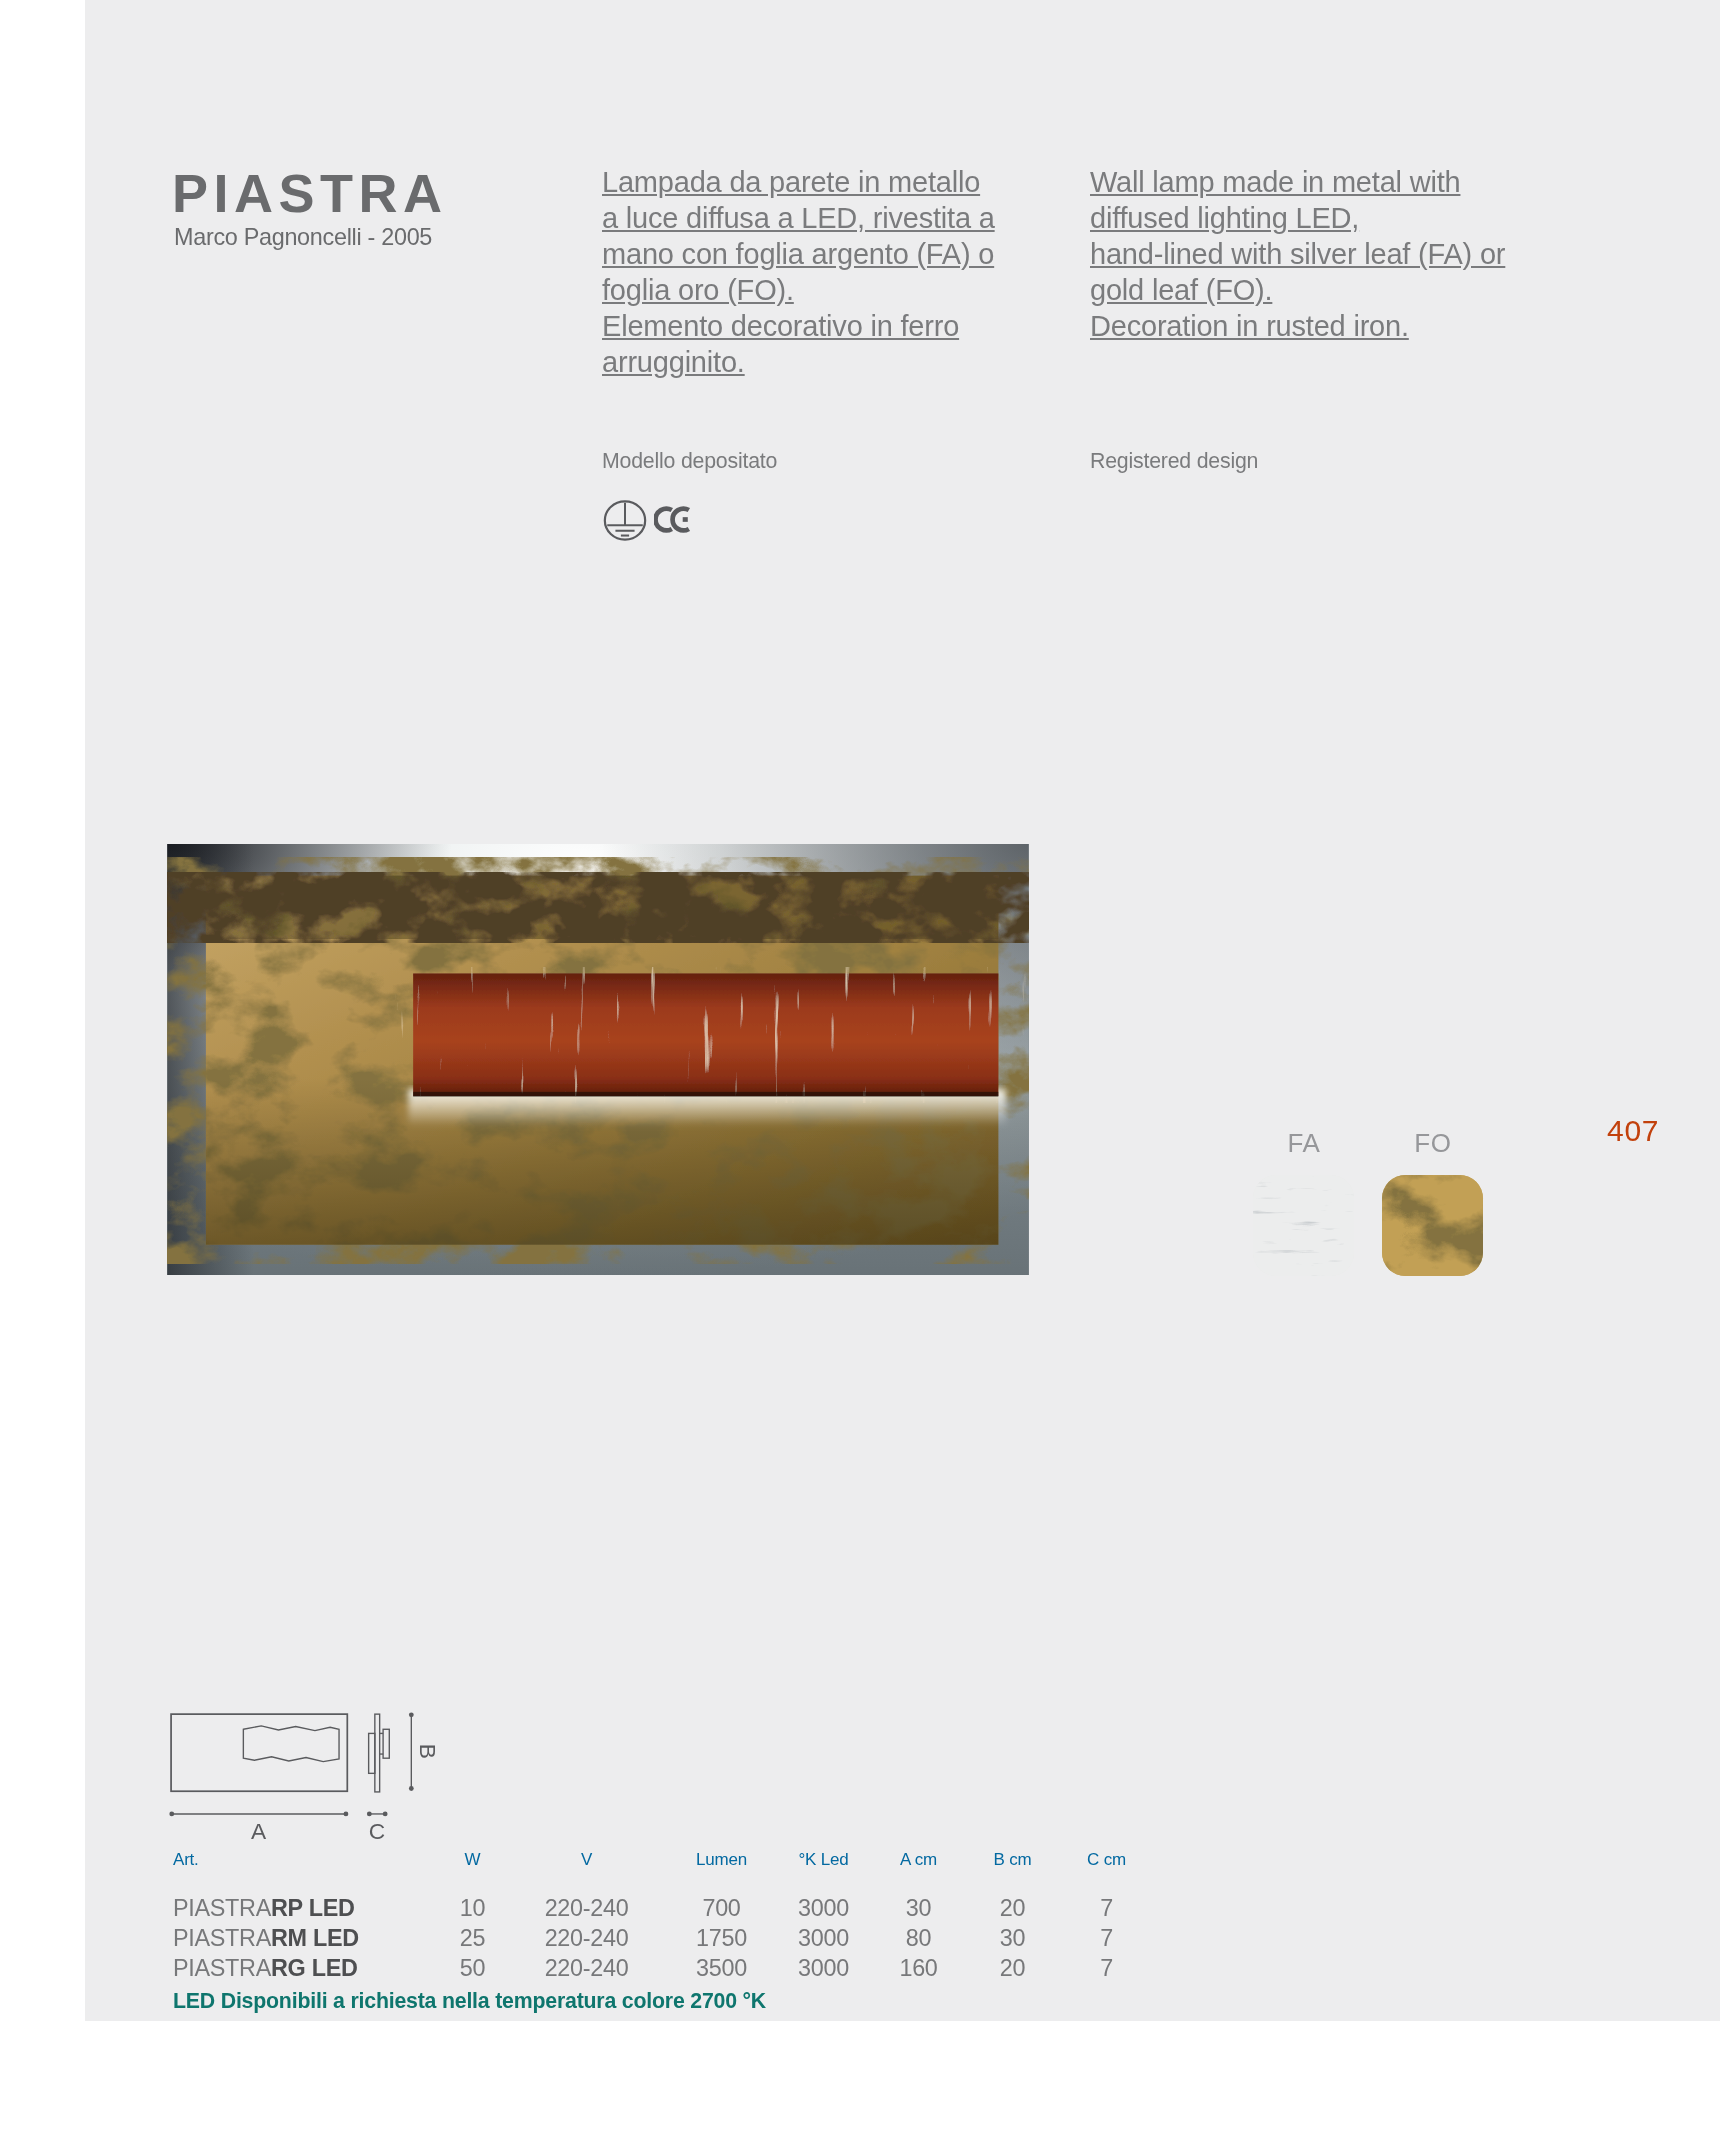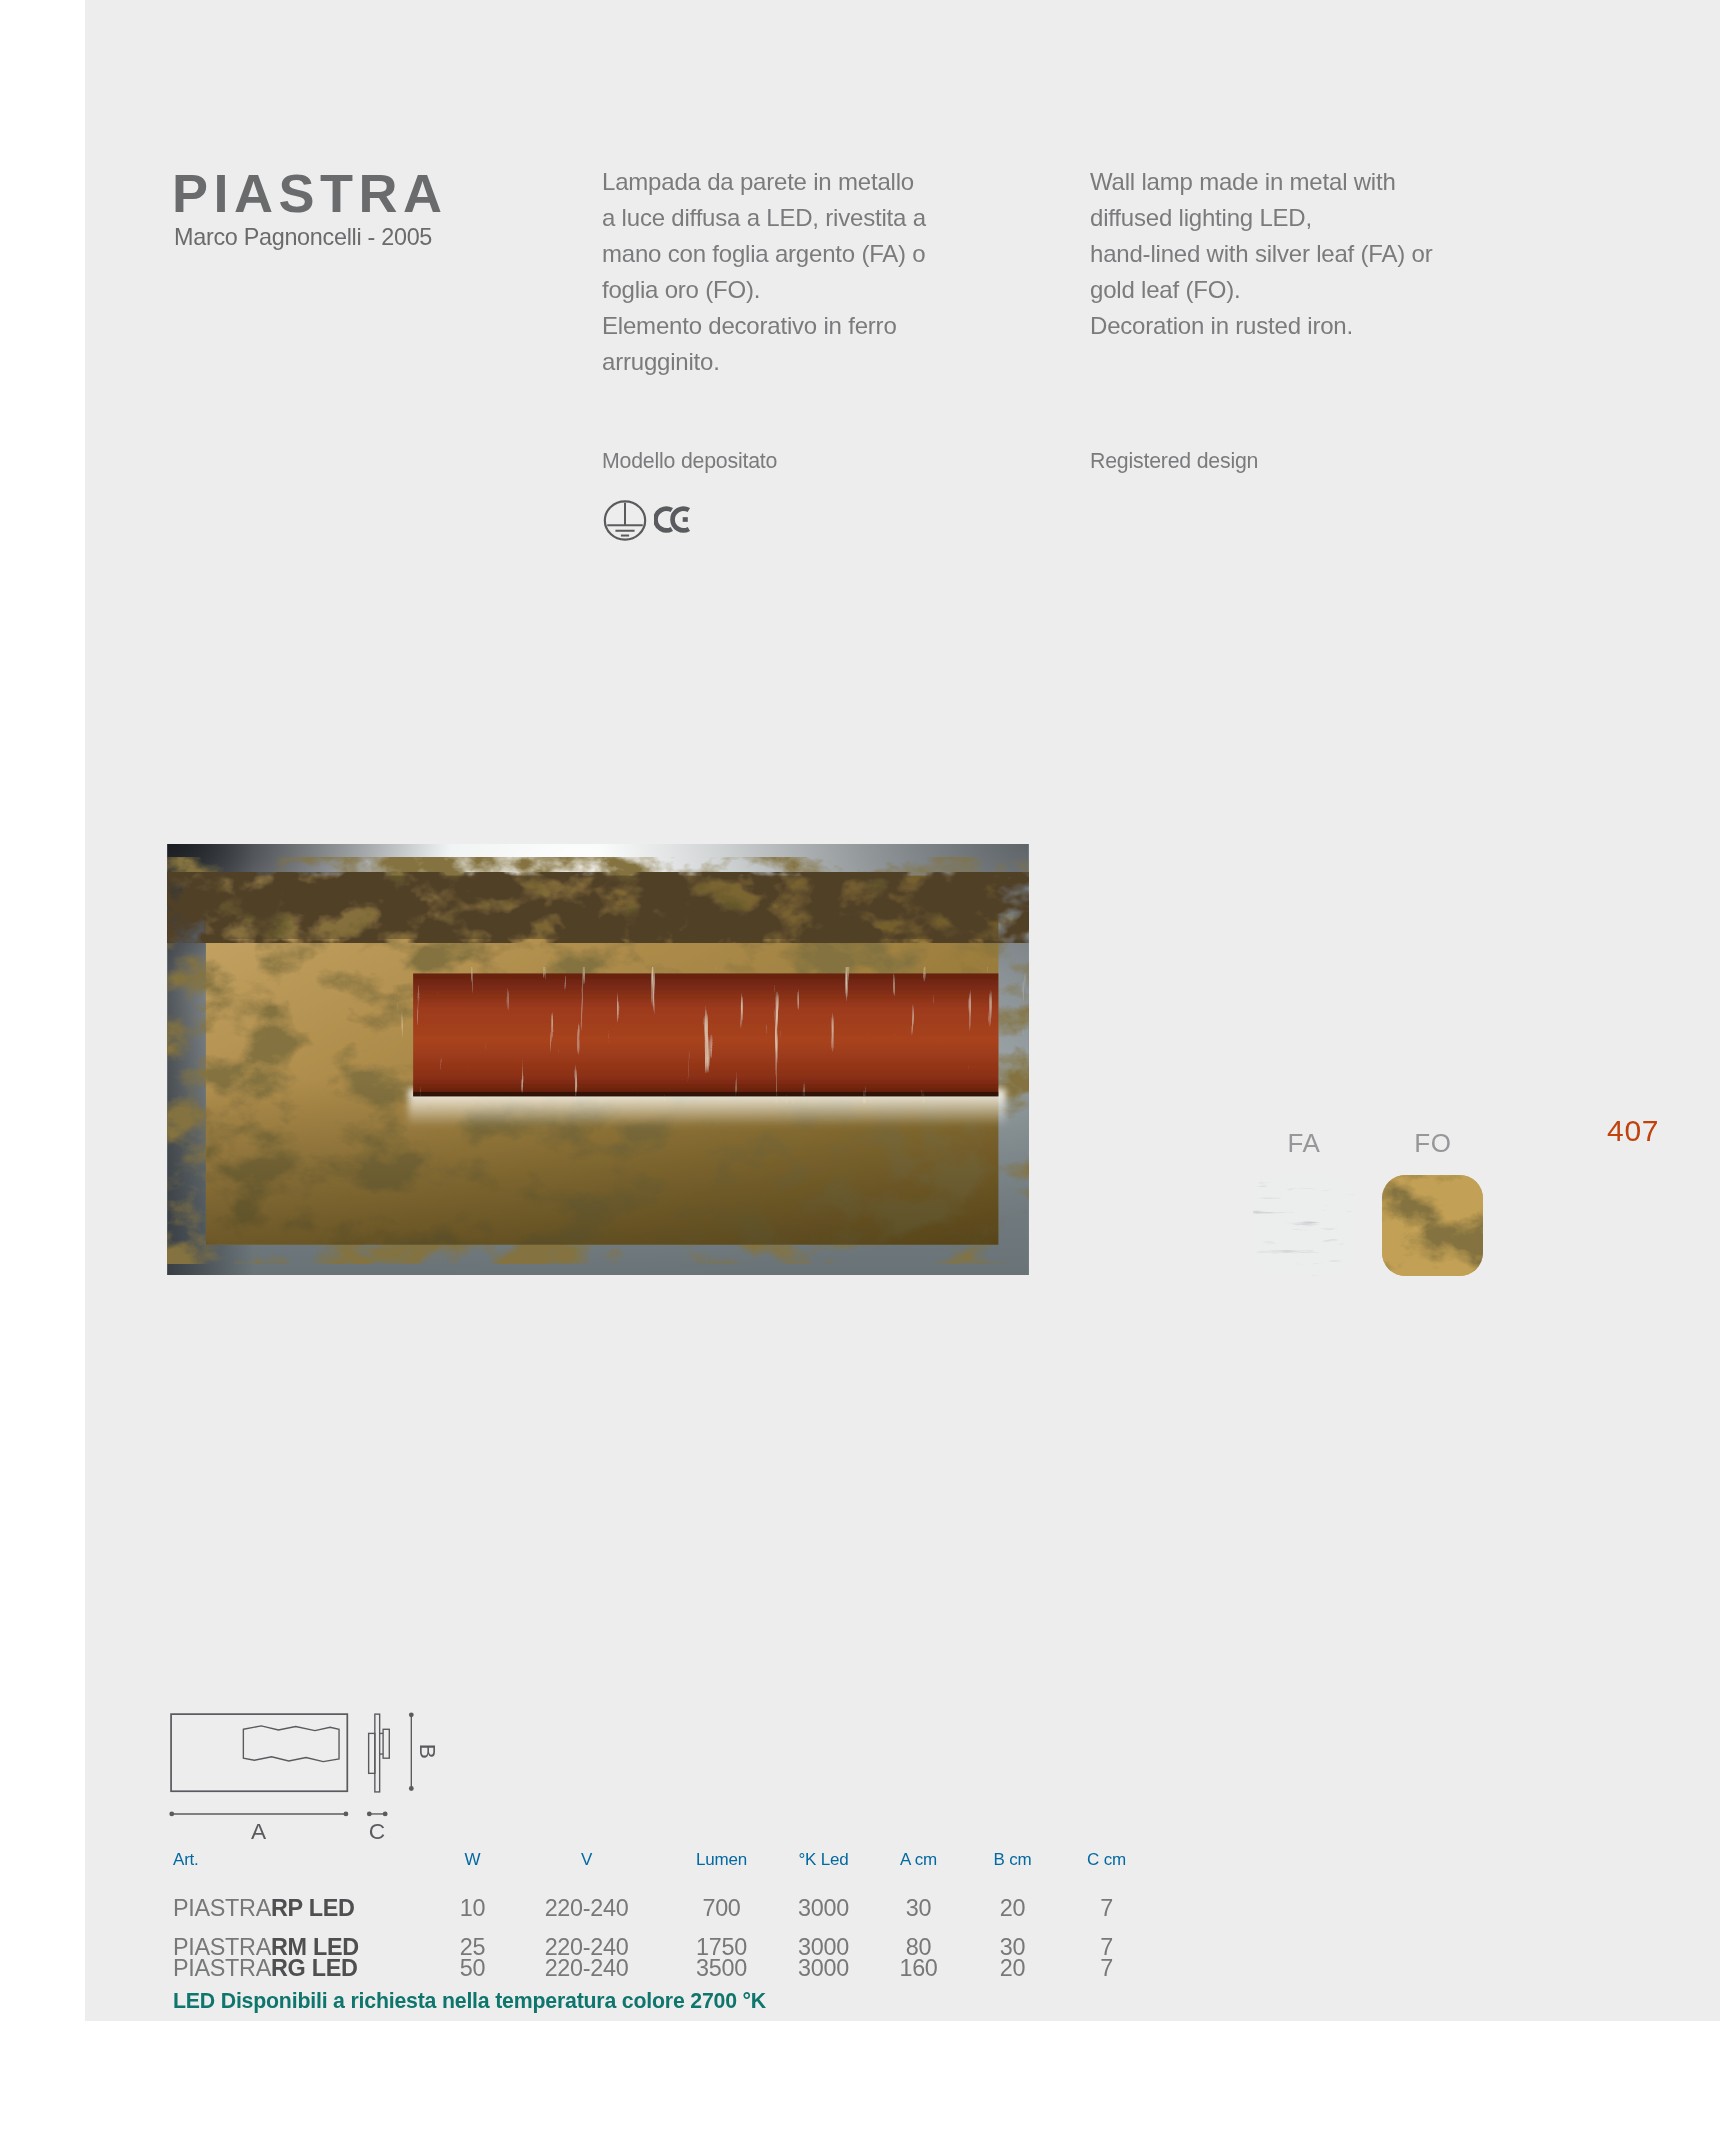--- a/index.html
+++ b/index.html
@@ -10,21 +10,21 @@
     -webkit-font-smoothing:antialiased;
   }
   .page{position:absolute;left:85px;top:0;width:1635px;height:2021px;background:#ededee;}
   .abs{position:absolute;}
 
   
   .title{left:87px;top:162px;font-size:54px;font-weight:700;letter-spacing:5.5px;color:#6a6b6d;}
   .subtitle{left:89px;top:224px;font-size:23.4px;letter-spacing:-0.3px;color:#6a6b6d;}
 
   
-  .desc{font-size:24px;line-height:36px;letter-spacing:-0.2px;color:#7a7b7d;white-space:nowrap;}
+  .desc{font-size:29px;line-height:36px;letter-spacing:-0.2px;color:#7a7b7d;white-space:nowrap;text-decoration:underline;}
   .desc-it{left:517px;top:164px;}
   .desc-en{left:1005px;top:164px;}
   .note{font-size:21.3px;letter-spacing:-0.2px;color:#7a7b7d;}
   .note-it{left:517px;top:449px;}
   .note-en{left:1005px;top:449px;}
 
   .cert-icons{left:518px;top:500px;width:179px;height:43px;}
   .cert-icons svg{position:absolute;}
   .icon-stroke{stroke:#5a5b5e;fill:none;}
 
@@ -46,21 +46,21 @@
   
   .diagram{left:73px;top:1701px;width:296px;height:155px;}
   .diagram text{font-family:"Liberation Sans",sans-serif;font-size:33px;fill:#5a5b5e;}
   .dl{stroke:#5a5b5e;stroke-width:2;fill:none;}
   .dl-thick{stroke:#5a5b5e;stroke-width:2.5;fill:none;}
   .dot{fill:#5a5b5e;}
 
   
   .tbl-header{left:0;top:1850px;width:1635px;height:30px;font-size:17px;color:#0369a1;letter-spacing:-0.2px;padding-left:28px;}
   .tbl-row{left:0;width:1635px;height:30px;font-size:23.4px;color:#77787a;letter-spacing:-0.3px;}
-  .row-0{top:1895px;} .row-1{top:1925px;margin-top:9px;} .row-2{top:1955px;}
+  .row-0{top:1895px;} .row-1{top:1925px;} .row-2{top:1955px;}
   .art-cell{position:absolute;left:88px;top:0;white-space:nowrap;}
   .art-bold{font-weight:700;color:#4e4f51;}
   .num{position:absolute;top:0;width:117px;text-align:center;}
   .col-w{left:329px;} .col-v{left:443px;} .col-lumen{left:578px;} .col-k{left:680px;}
   .col-a{left:775px;} .col-b{left:869px;} .col-c{left:963px;}
   .hdr-art{position:absolute;left:88px;top:0;}
   .footnote{left:88px;top:1989px;font-size:21.3px;font-weight:700;color:#0f766e;letter-spacing:-0.2px;}
 </style>
 </head>
 <body>

